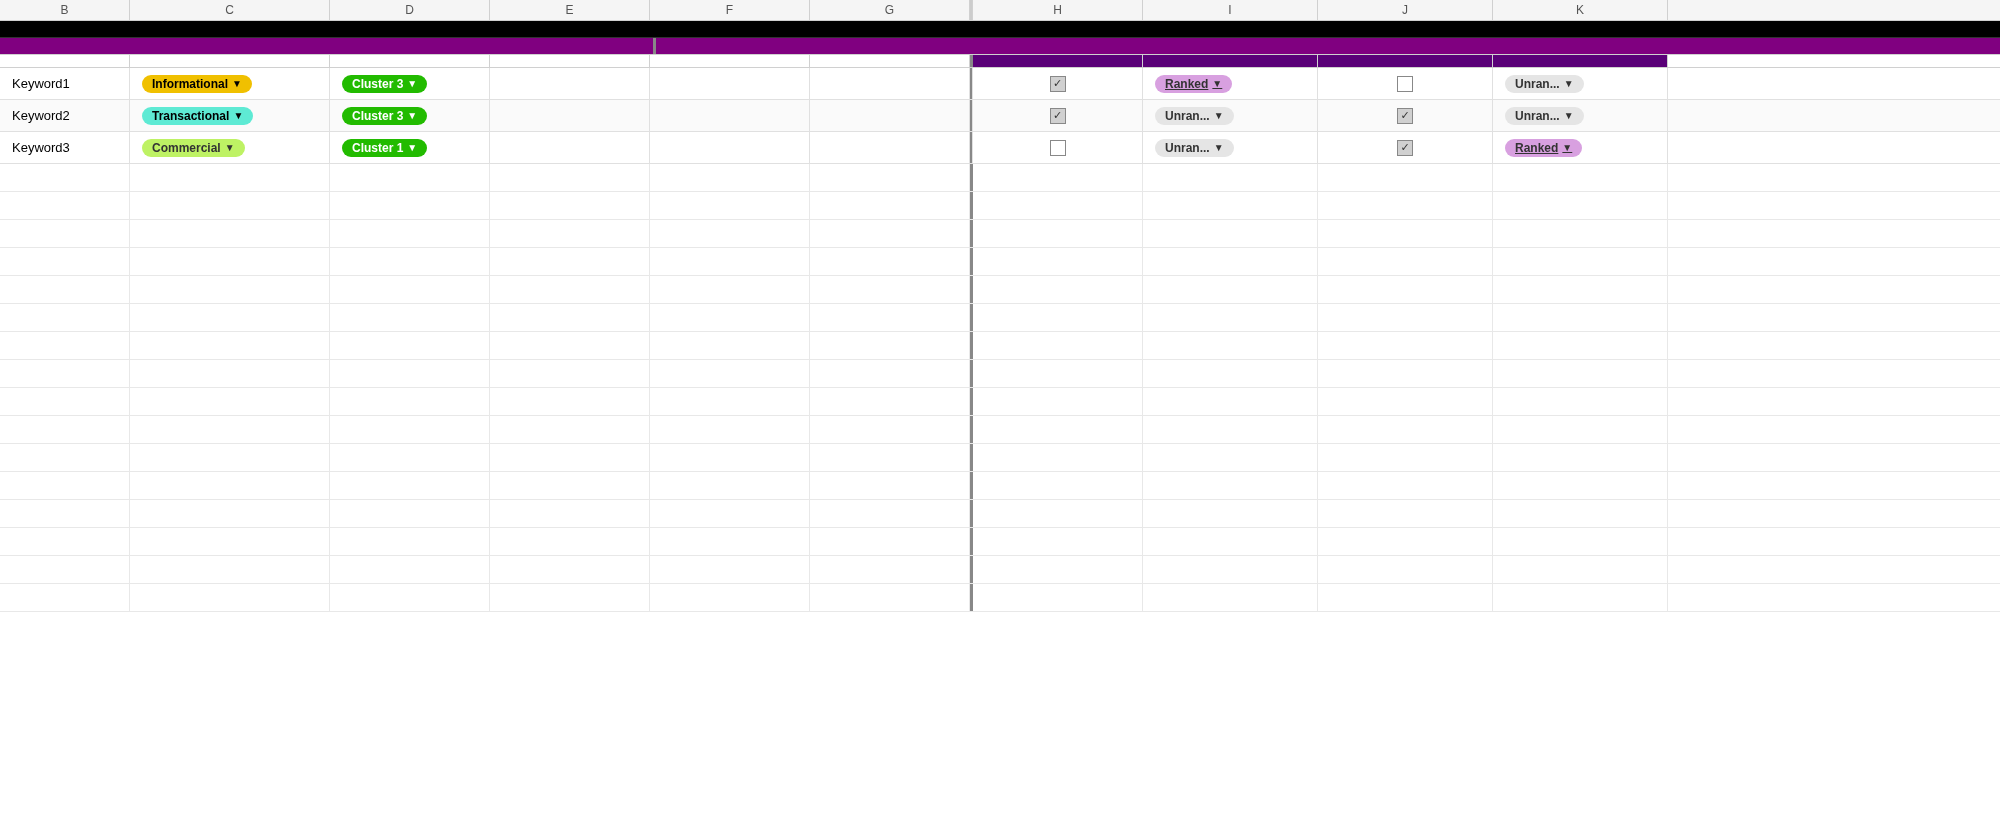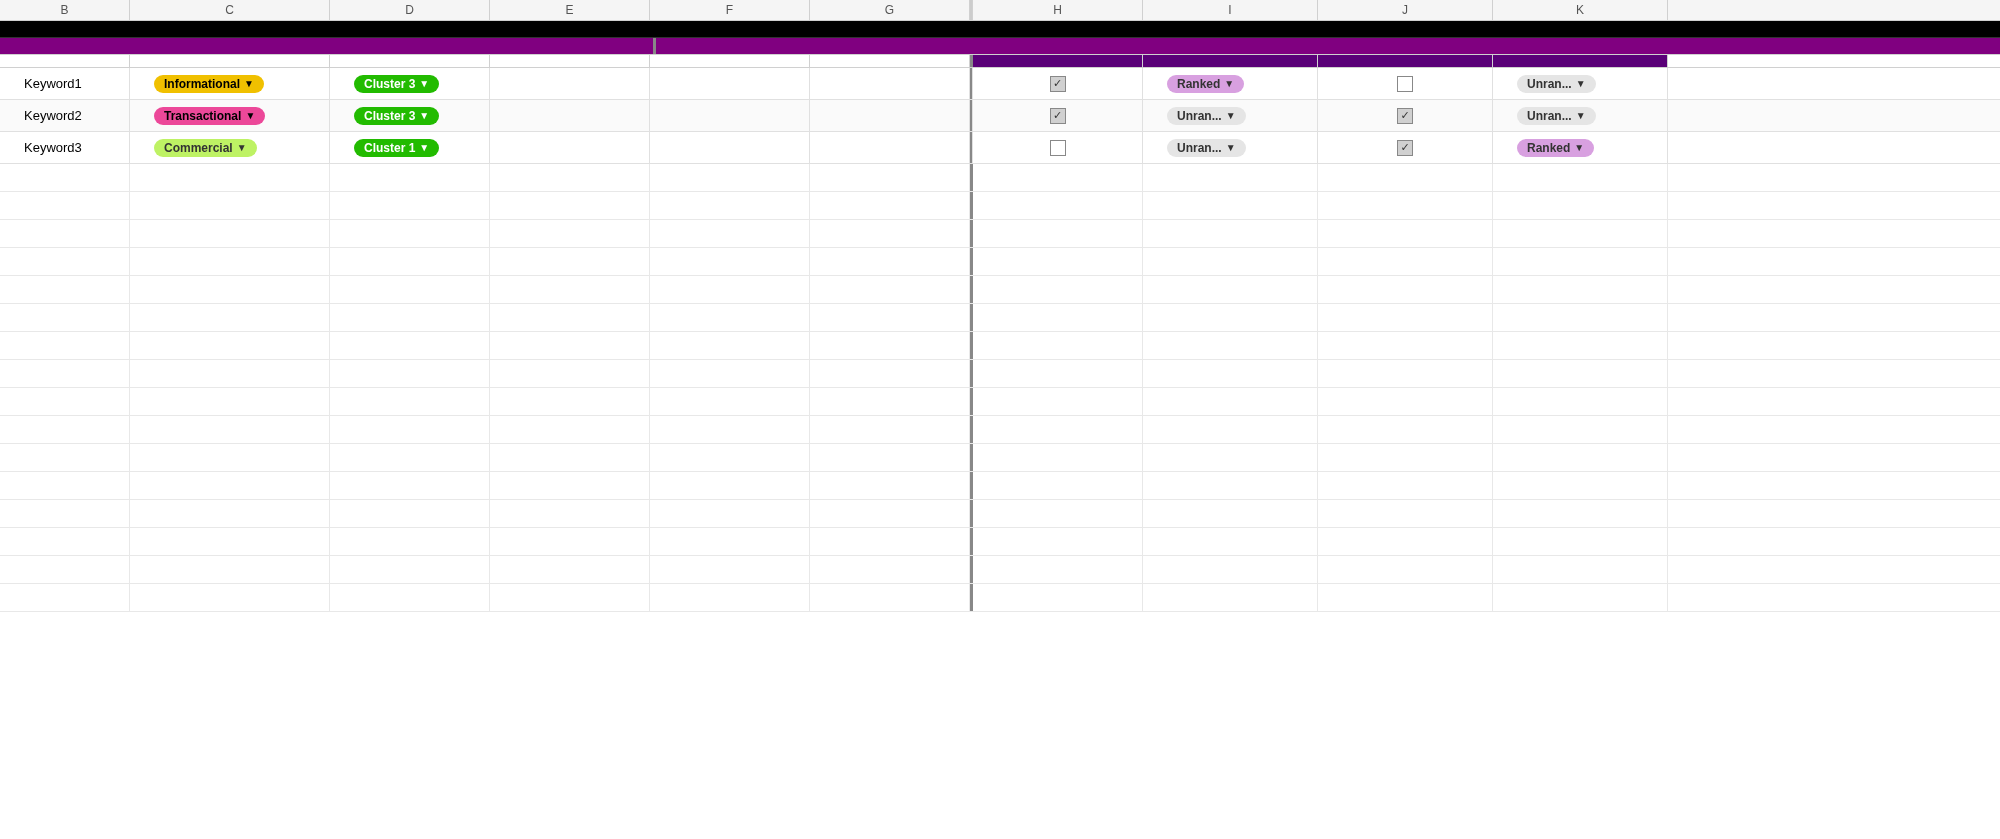--- a/index.html
+++ b/index.html
@@ -90,21 +90,21 @@
       display: flex;
       border-bottom: 1px solid #e0e0e0;
       min-height: 32px;
     }
 
     .data-row:nth-child(even) {
       background: #fafafa;
     }
 
     .data-cell {
-      padding: 4px 24px;
+      padding: 4px 12px;
       flex-shrink: 0;
       border-right: 1px solid #e0e0e0;
       display: flex;
       align-items: center;
       font-size: 13px;
     }
 
     .data-cell.divider {
       width: 3px;
       background: #888;
@@ -123,37 +123,38 @@
       cursor: pointer;
     }
 
     .badge-informational {
       background: #f0c000;
       color: #000;
       justify-content: flex-end;
     }
 
     .badge-transactional {
-      background: #ec4899;
+      background: #5eead4;
       color: #000;
     }
 
     .badge-commercial {
       background: #bef264;
       color: #333;
     }
 
     .badge-cluster {
       background: #22bb00;
       color: #fff;
     }
 
     .badge-ranked {
       background: #d8a0e0;
       color: #333;
+      text-decoration: underline;
     }
 
     .badge-unranked {
       background: #e5e5e5;
       color: #333;
     }
 
     .dropdown-arrow {
       font-size: 10px;
     }

